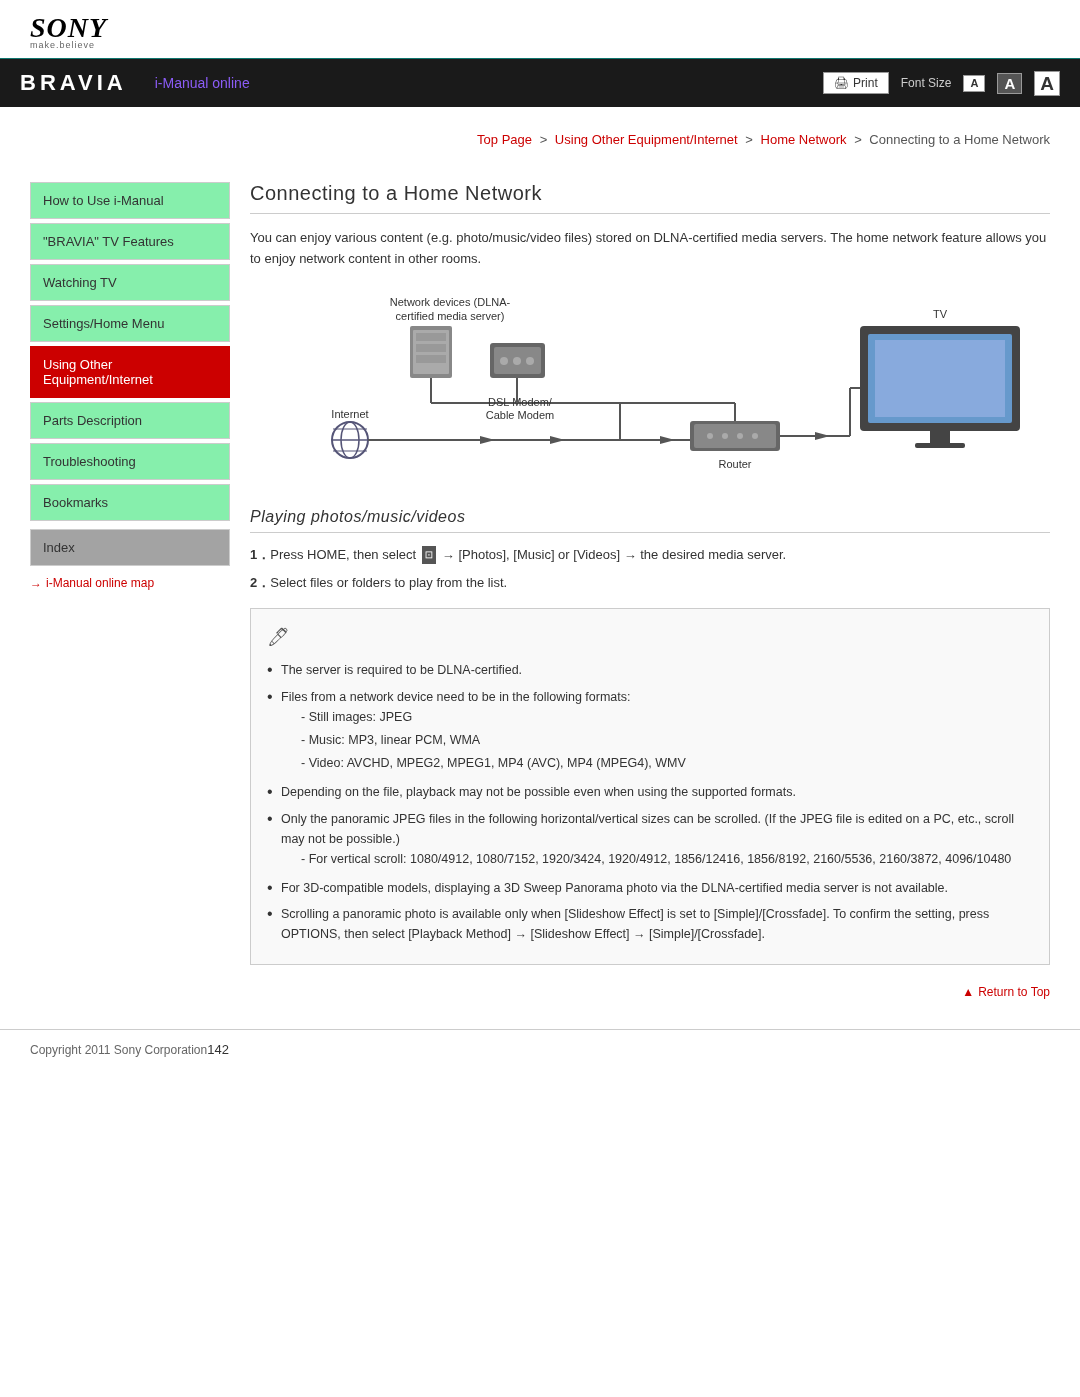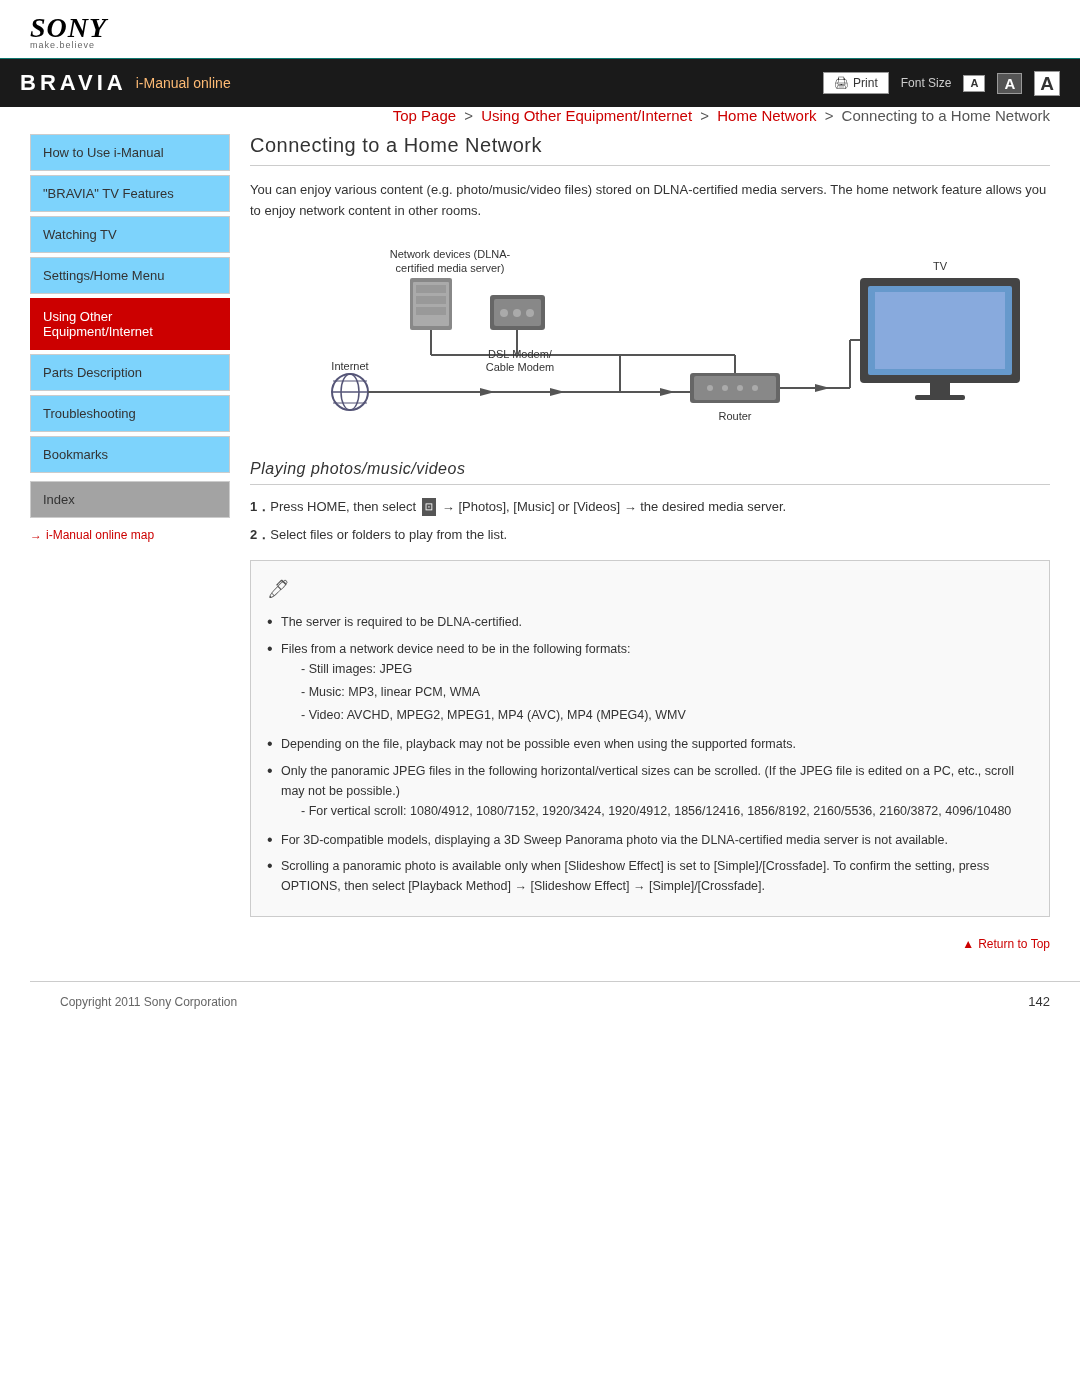--- a/index.html
+++ b/index.html
@@ -40,34 +40,34 @@
       background: #1a1a1a;
       display: flex;
       align-items: center;
       padding: 0 20px;
       height: 48px;
       justify-content: space-between;
     }
     .nav-bar-left {
       display: flex;
       align-items: center;
-      gap: 1px;
+      gap: 28px;
     }
     .bravia-logo {
       font-size: 22px;
       font-weight: 900;
       color: #fff;
       letter-spacing: 4px;
       font-family: Arial Black, sans-serif;
       text-transform: uppercase;
     }
     .nav-title {
-      color: #fdba74;
+      color: #8b5cf6;
       font-size: 14px;
-      margin-left: 8px;
+      margin-left: 0;
     }
     .nav-bar-right {
       display: flex;
       align-items: center;
       gap: 12px;
     }
     .print-btn {
       background: #fff;
       border: 1px solid #999;
       padding: 3px 10px;
@@ -92,22 +92,22 @@
       display: inline-flex;
       align-items: center;
       justify-content: center;
     }
     .font-btn-sm { font-size: 11px; padding: 2px 6px; }
     .font-btn-md { font-size: 15px; padding: 2px 6px; background: #555; color: #fff; }
     .font-btn-lg { font-size: 19px; padding: 2px 5px; }
 
     
     .breadcrumb-bar {
-      padding: 0 30px;
-      font-size: 15px;
+      padding: 25px 30px;
+      font-size: 13px;
       color: #555;
       text-align: right;
       margin-left: 25px;
     }
     .breadcrumb-bar a, .breadcrumb-link {
       color: #c00;
       text-decoration: none;
       cursor: pointer;
     }
     .bc-sep { margin: 0 4px; color: #555; }
@@ -123,21 +123,21 @@
     .sidebar {
       width: 200px;
       flex-shrink: 0;
     }
     .sidebar-item {
       border: 1px solid #ccc;
       padding: 10px 12px;
       margin-bottom: 4px;
       font-size: 13px;
       cursor: pointer;
-      background: #7dd3fc;
+      background: #86efac;
       color: #333;
     }
     .sidebar-item.active {
       background: #c00;
       color: #fff;
       border-color: #c00;
     }
     .sidebar-index {
       border: 1px solid #ccc;
       padding: 10px 12px;
@@ -264,26 +264,25 @@
       align-items: center;
       justify-content: flex-end;
       gap: 4px;
     }
 
     
     .footer {
       border-top: 1px solid #ccc;
       padding: 12px 30px;
       display: flex;
-      justify-content: space-between;
+      justify-content: flex-start;
       align-items: center;
       font-size: 12px;
       color: #666;
       margin-top: 10px;
-      margin-left: 30px;
     }
     .page-num {
       font-size: 13px;
       color: #333;
     }
   </style>
 </head>
 <body>
 
 <div class="header">

